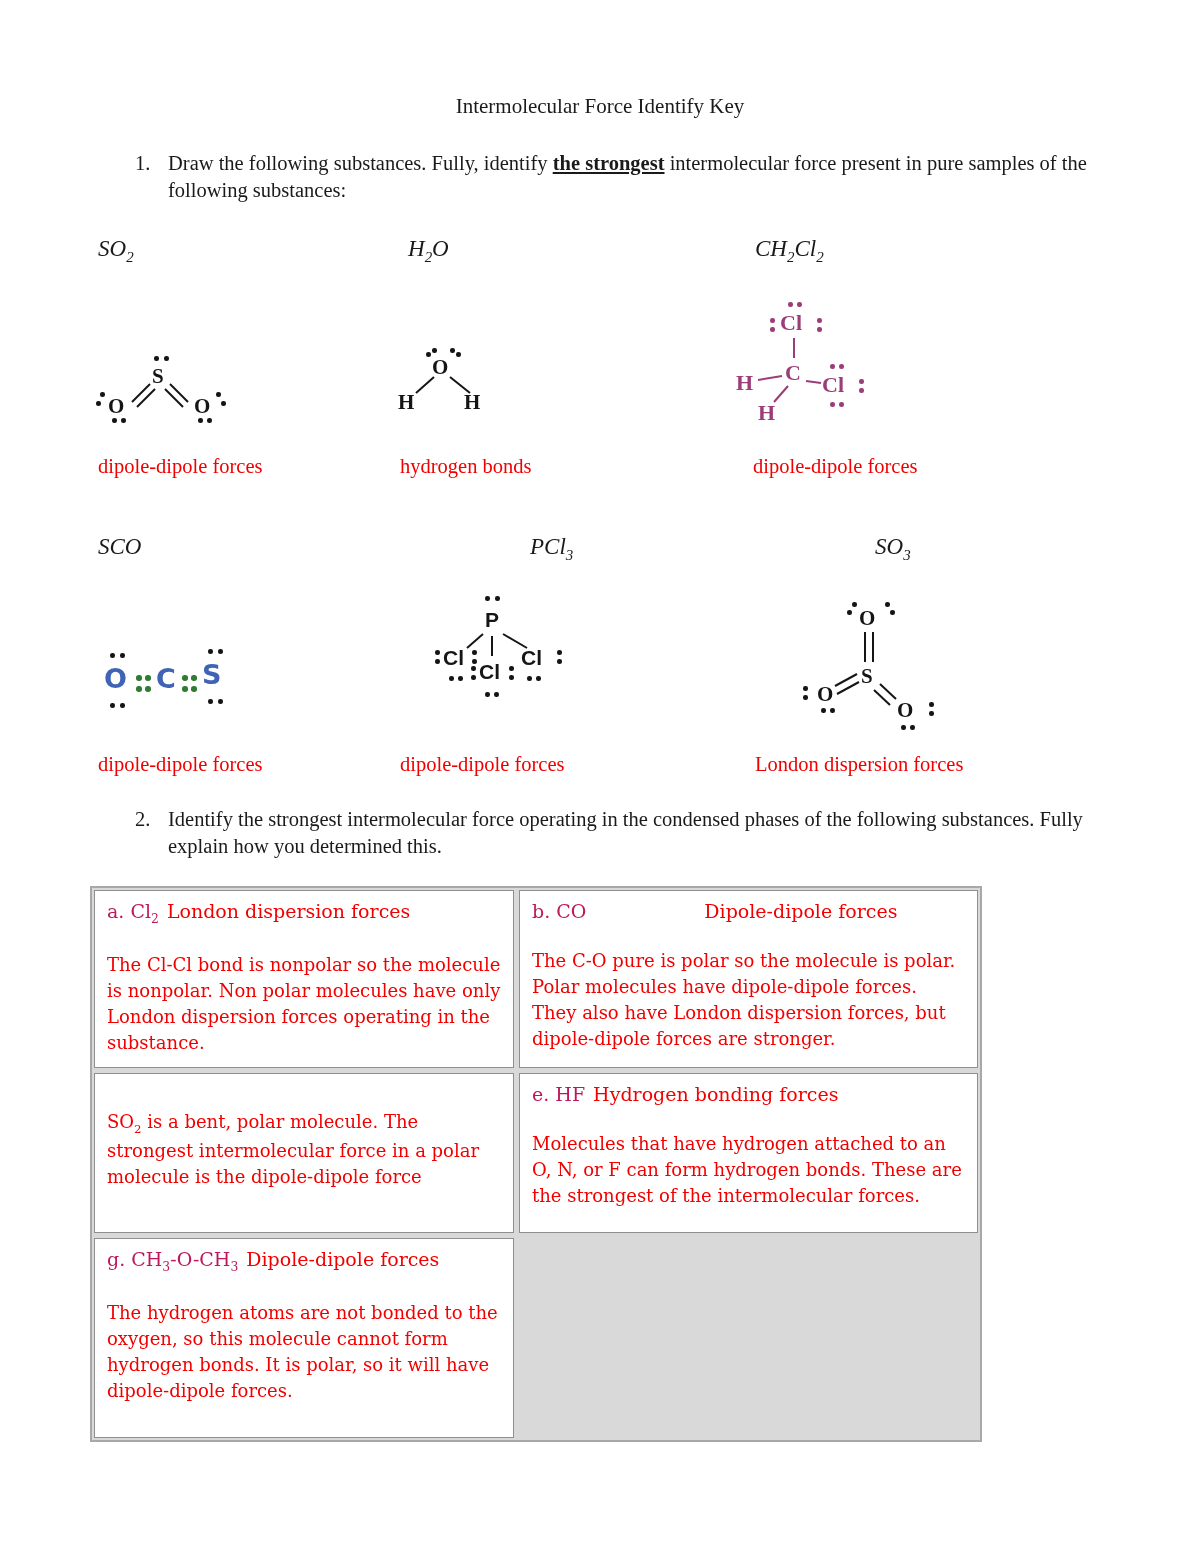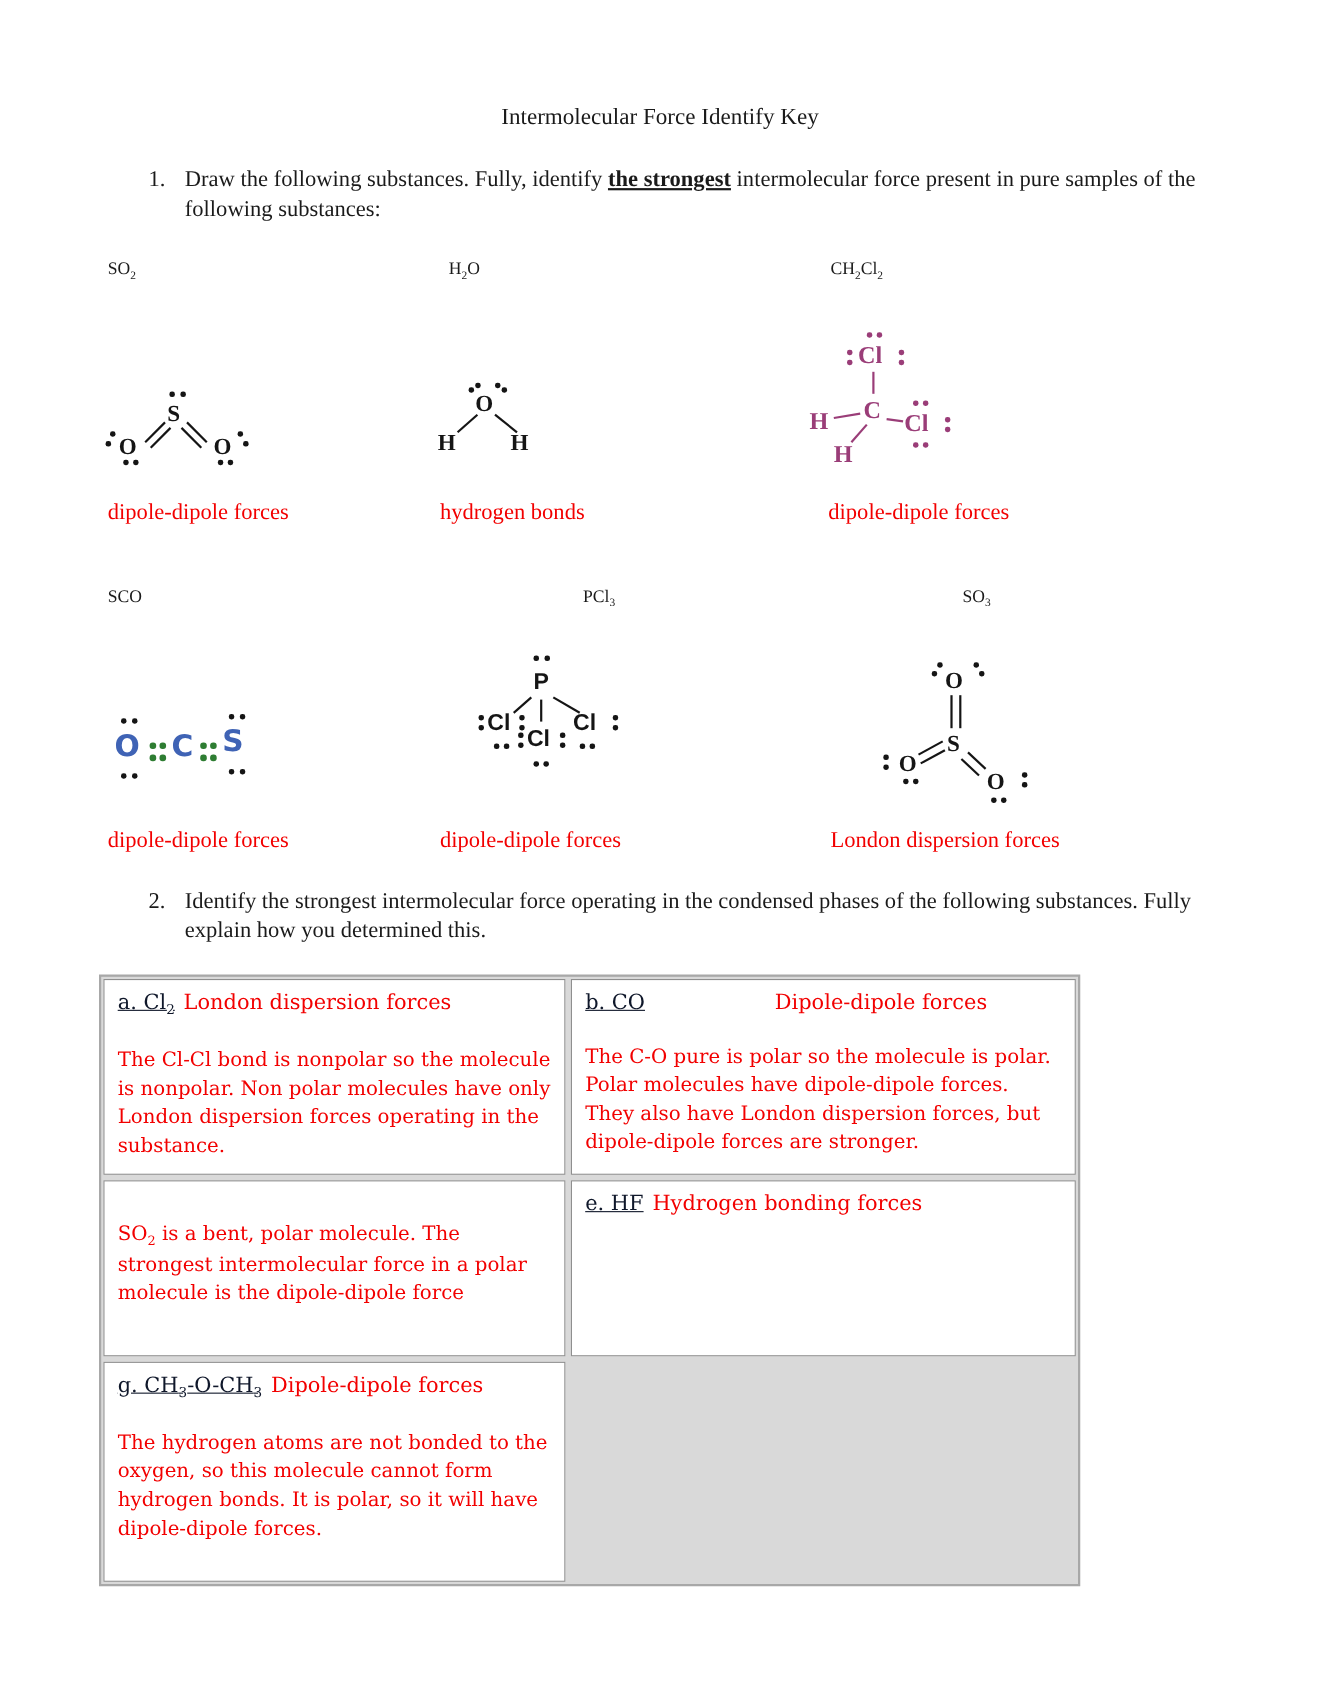--- a/index.html
+++ b/index.html
@@ -5,21 +5,21 @@
   html,body{margin:0;padding:0;background:#ffffff;}
   .page{position:relative;width:1200px;height:1553px;background:#ffffff;
         font-family:"Liberation Serif",serif;color:#1a1a1a;overflow:hidden;}
   .title{position:absolute;left:0;top:94px;width:1200px;text-align:center;
          font-size:21px;}
   .q{position:absolute;left:135px;display:flex;font-size:20.5px;line-height:1.34;}
   .q .qnum{width:33px;flex:none;}
   .q1{top:150px;width:975px;}
   .q2{top:806px;width:965px;}
   .emph{font-weight:bold;text-decoration:underline;}
-  .formula{position:absolute;font-size:16px;white-space:nowrap;}
+  .formula{position:absolute;font-size:23px;white-space:nowrap;font-style:italic;}
   .formula sub,.cell sub{font-size:0.65em;}
   
   .struct{position:absolute;}
   .struct svg{position:absolute;left:0;top:0;overflow:visible;}
   .atom{position:absolute;font-weight:bold;white-space:nowrap;}
   .serif-atom{font-family:"Liberation Serif",serif;font-size:21px;color:#151515;}
   .sans-atom{font-family:"Liberation Sans",sans-serif;font-size:21px;color:#151515;}
   .sco-atom{font-family:"DejaVu Sans",sans-serif;font-size:27px;color:#3f63b5;}
   .purple-atom{font-family:"Liberation Serif",serif;font-size:22px;color:#9a3d78;}
   .dot{position:absolute;width:4.5px;height:4.5px;border-radius:50%;background:#151515;}
@@ -27,21 +27,21 @@
   .gdot{background:#2e7d32;width:5.5px;height:5.5px;}
   
   .ans-line{position:absolute;font-size:20.5px;color:#f20000;white-space:nowrap;}
   
   .tbl{position:absolute;left:90px;top:886px;display:grid;
        grid-template-columns:420px 459px;grid-template-rows:178px 160px 200px;
        gap:5px;background:#d9d9d9;border:2px solid #a8a8a8;padding:2px;}
   .cell{background:#ffffff;border:1px solid #8f8f8f;padding:9px 12px;
         font-family:"DejaVu Serif",serif;overflow:hidden;}
   .cell-head{font-size:19px;}
-  .cell-head .label{color:#0f172a;text-decoration:underline;}
+  .cell-head .label{color:#be185d;}
   .cell-head .ans{color:#f20000;margin-left:8px;}
   .cell-head .ans.tab-wide{margin-left:118px;}
   .cell-head .ans.tab-mid{margin-left:62px;}
   .cell-body{margin-top:26px;color:#f20000;font-size:18px;line-height:1.45;}
 </style>
 </head>
 <body>
 
 <div class="page">
 
@@ -226,20 +226,21 @@
       <div class="cell-body">The C-O pure is polar so the molecule is polar. Polar molecules have dipole-dipole forces. They also have London dispersion forces, but dipole-dipole forces are stronger.</div>
     </div>
 
     <div class="cell">
       <div class="cell-body"><span>SO</span><sub>2</sub><span> is a bent, polar molecule. The strongest intermolecular force in a polar molecule is the dipole-dipole force</span></div>
     </div>
 
 
     <div class="cell">
       <div class="cell-head"><span class="label"><span>e. HF</span></span><span class="ans">Hydrogen bonding forces</span></div>
+      <div class="cell-body">Molecules that have hydrogen attached to an O, N, or F can form hydrogen bonds. These are the strongest of the intermolecular forces.</div>
     </div>
 
     <div class="cell">
       <div class="cell-head"><span class="label"><span>g. CH</span><sub>3</sub><span>-O-CH</span><sub>3</sub></span><span class="ans">Dipole-dipole forces</span></div>
       <div class="cell-body">The hydrogen atoms are not bonded to the oxygen, so this molecule cannot form hydrogen bonds. It is polar, so it will have dipole-dipole forces.</div>
     </div>
 
   </div>
 
 </div>

